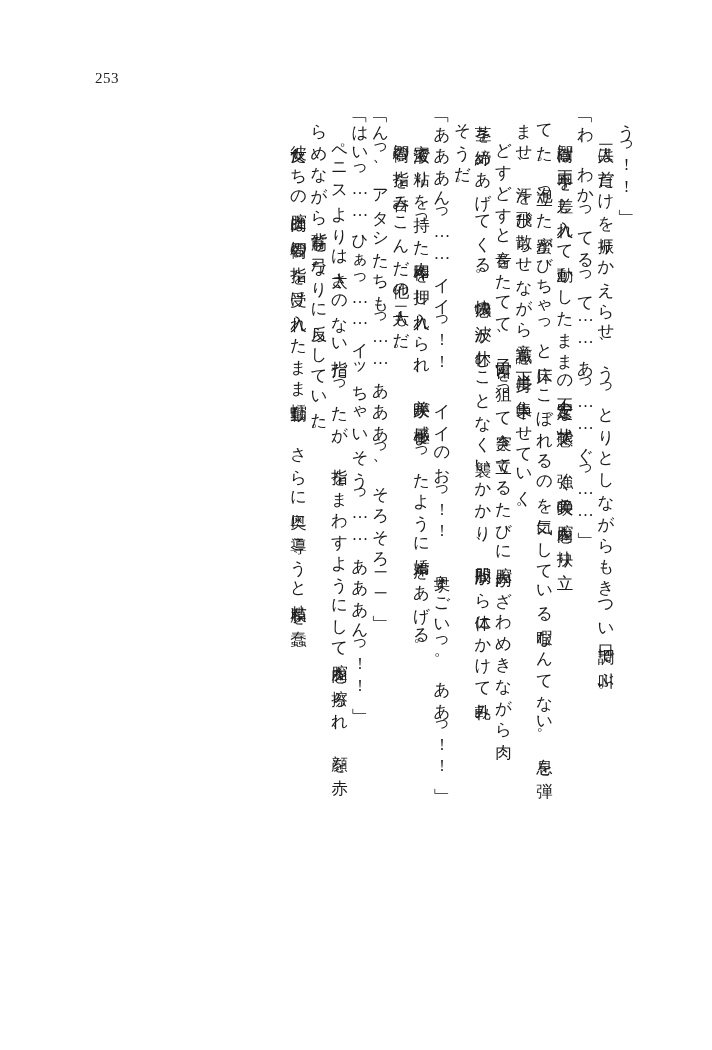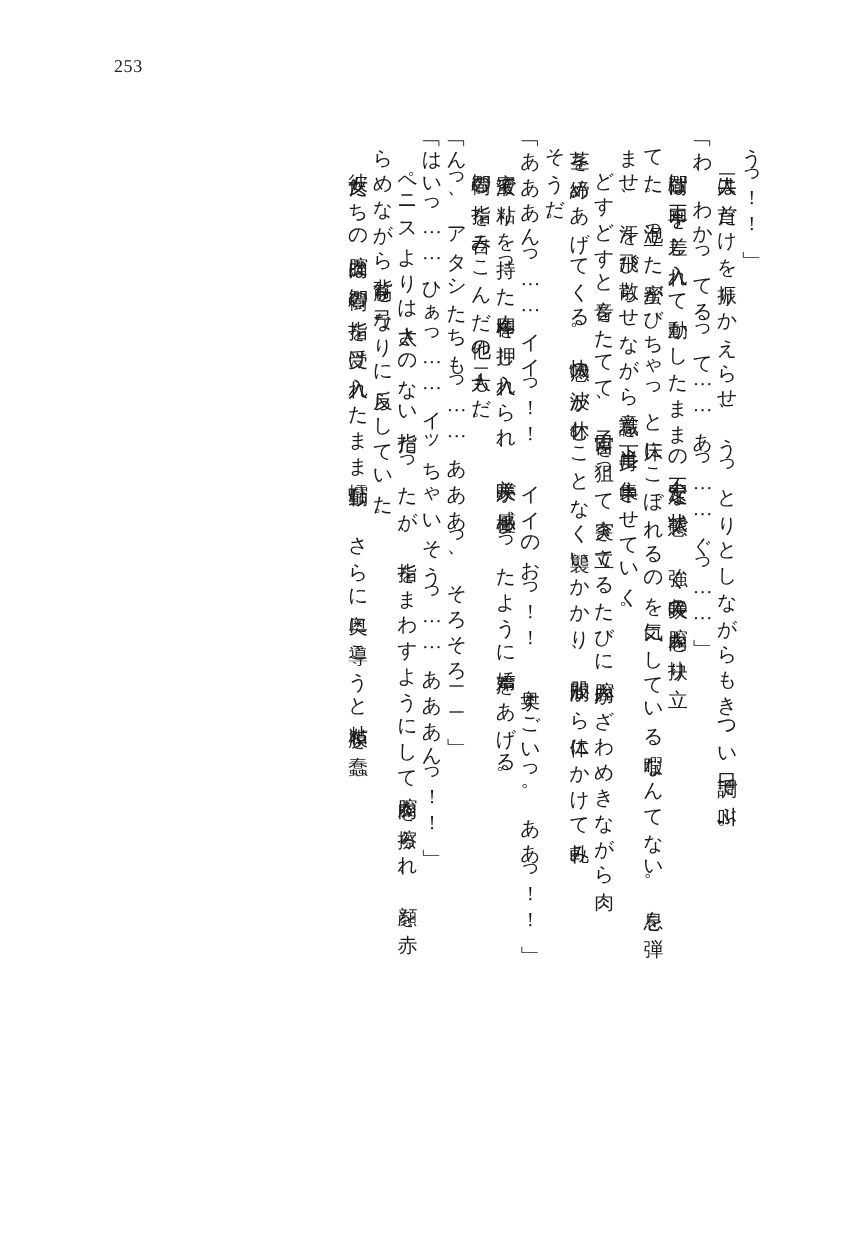--- a/index.html
+++ b/index.html
@@ -11,21 +11,21 @@
     position: relative;
     width: 712px;
     height: 1050px;
     background: #ffffff;
     overflow: hidden;
     font-family: "Liberation Serif", "DejaVu Serif", serif;
     color: #1a1a1a;
   }
   .page-number {
     position: absolute;
-    top: 48px;
+    top: 70px;
     left: 95px;
     font-size: 15px;
     letter-spacing: 0.5px;
     color: #222;
     font-family: "Liberation Serif", "DejaVu Serif", serif;
   }
   .body-text {
     position: absolute;
     top: 112px;
     right: 78px;

